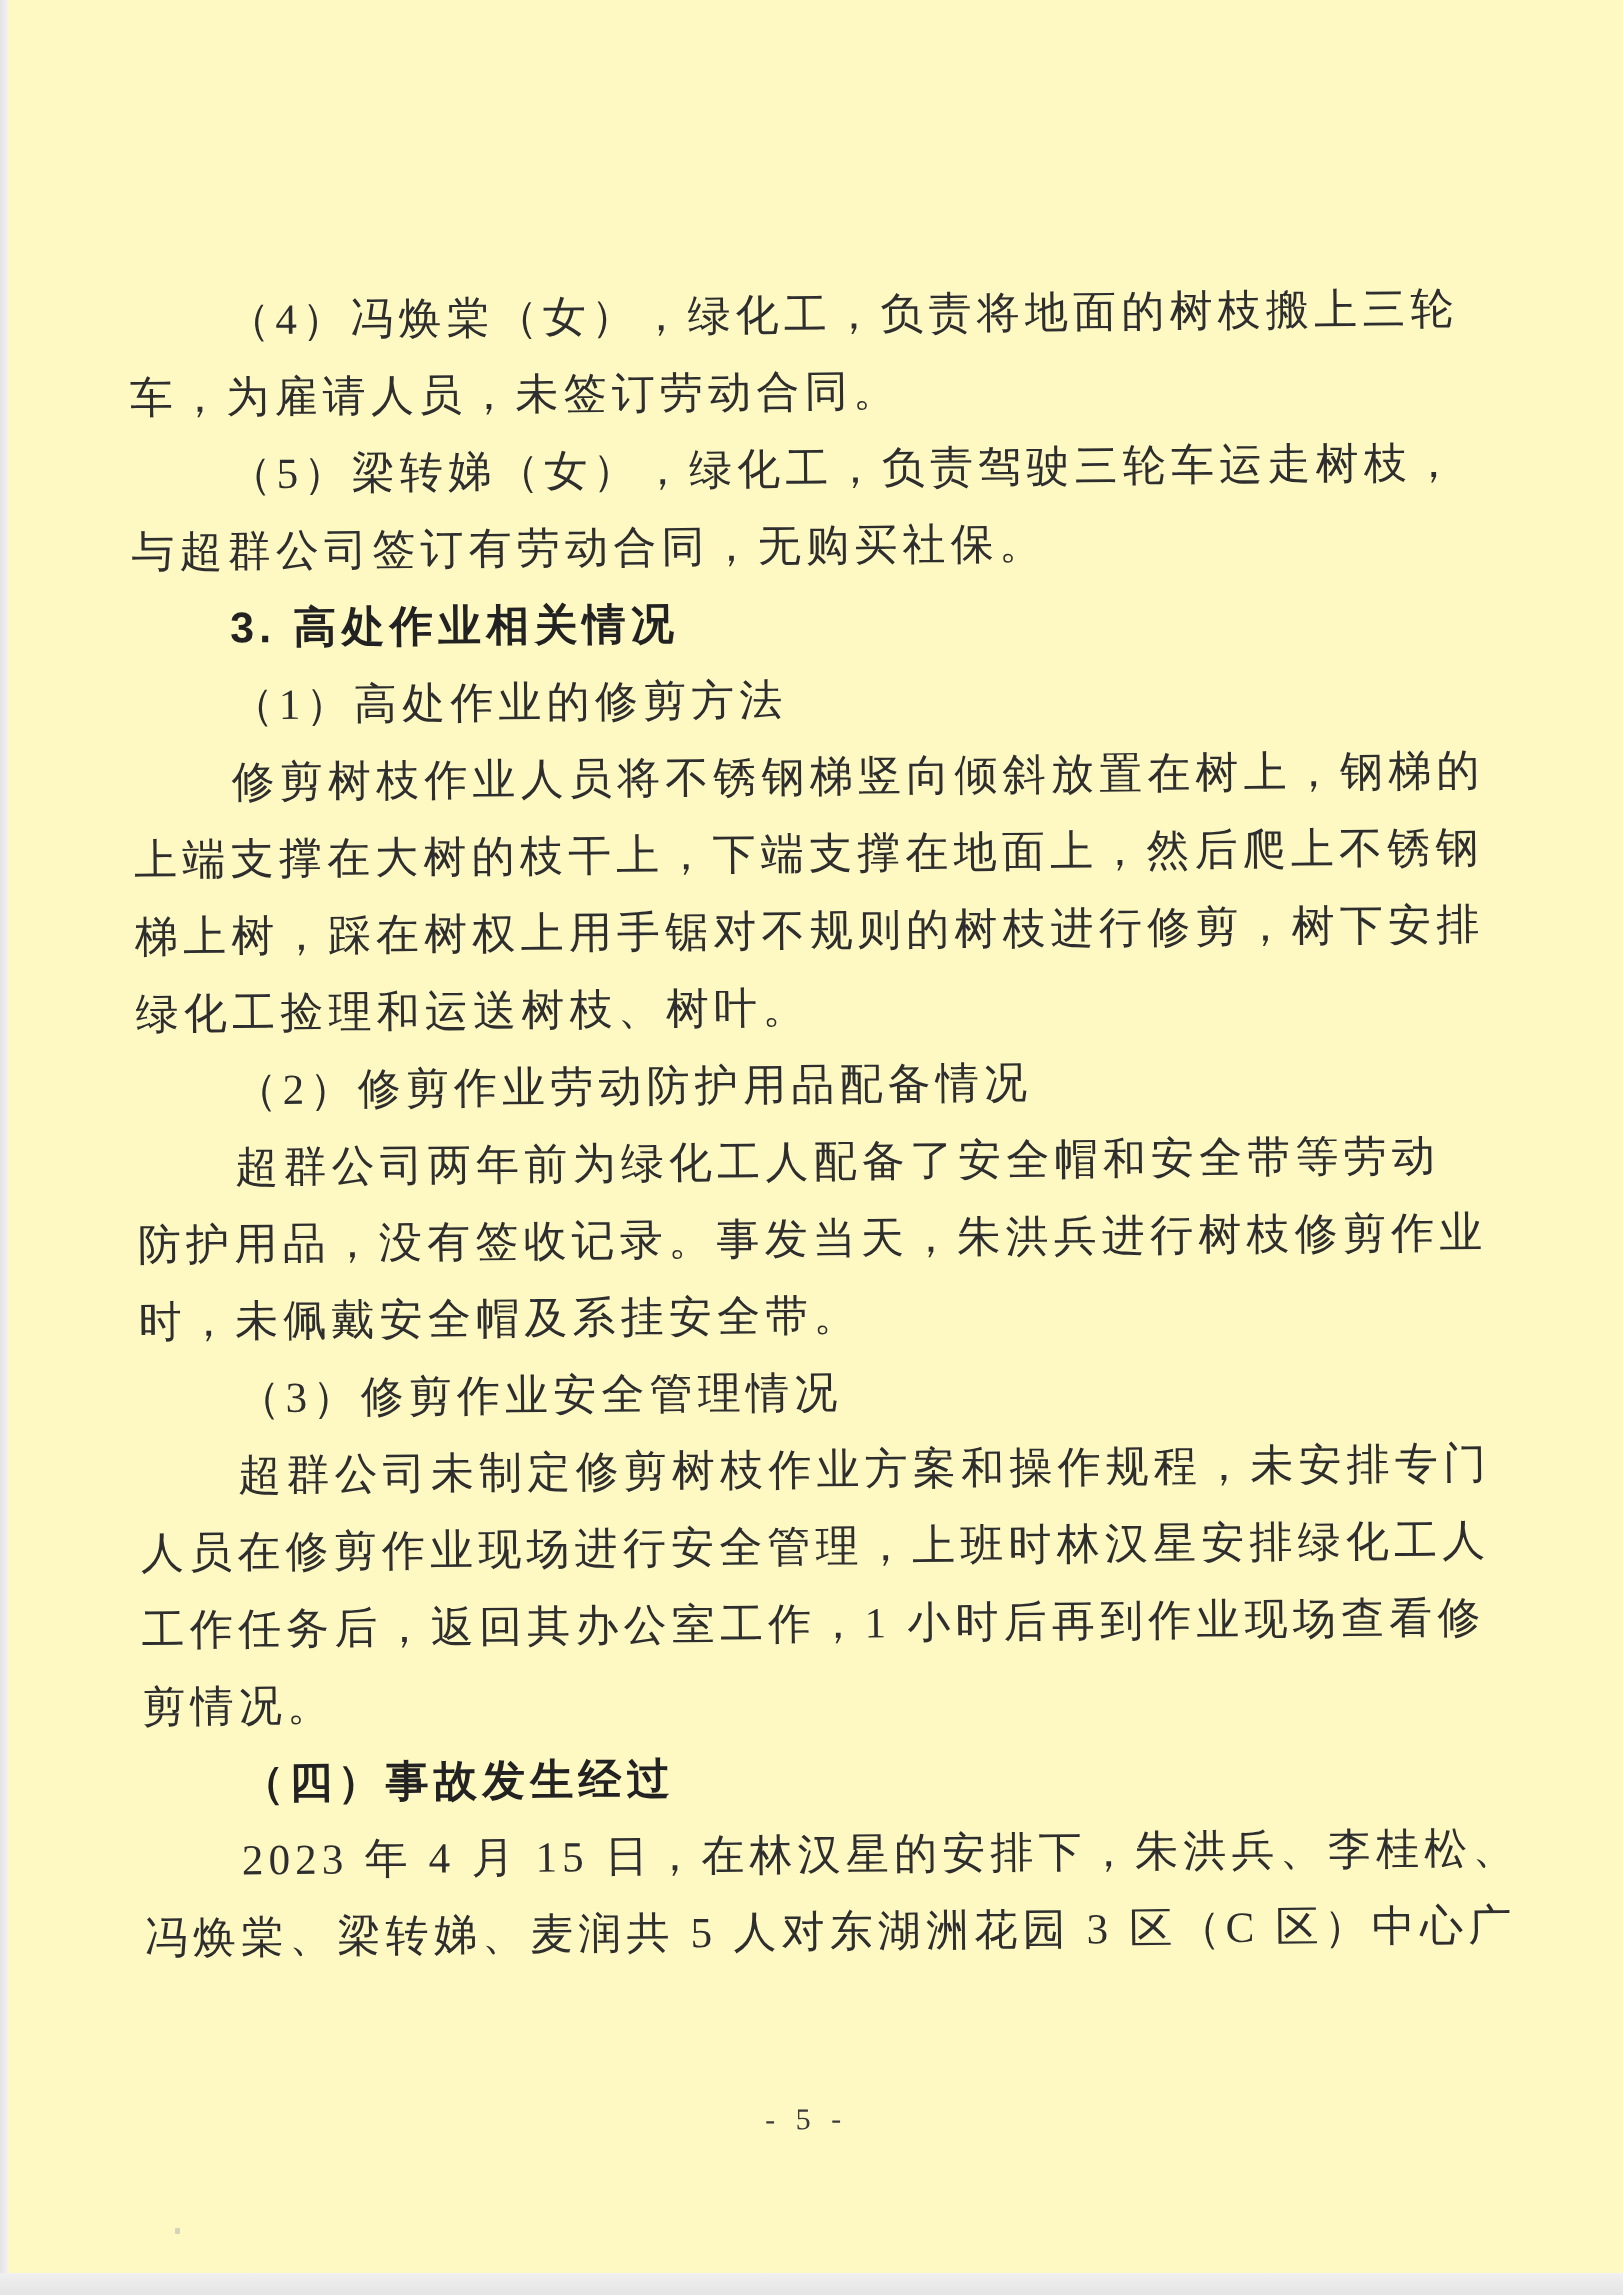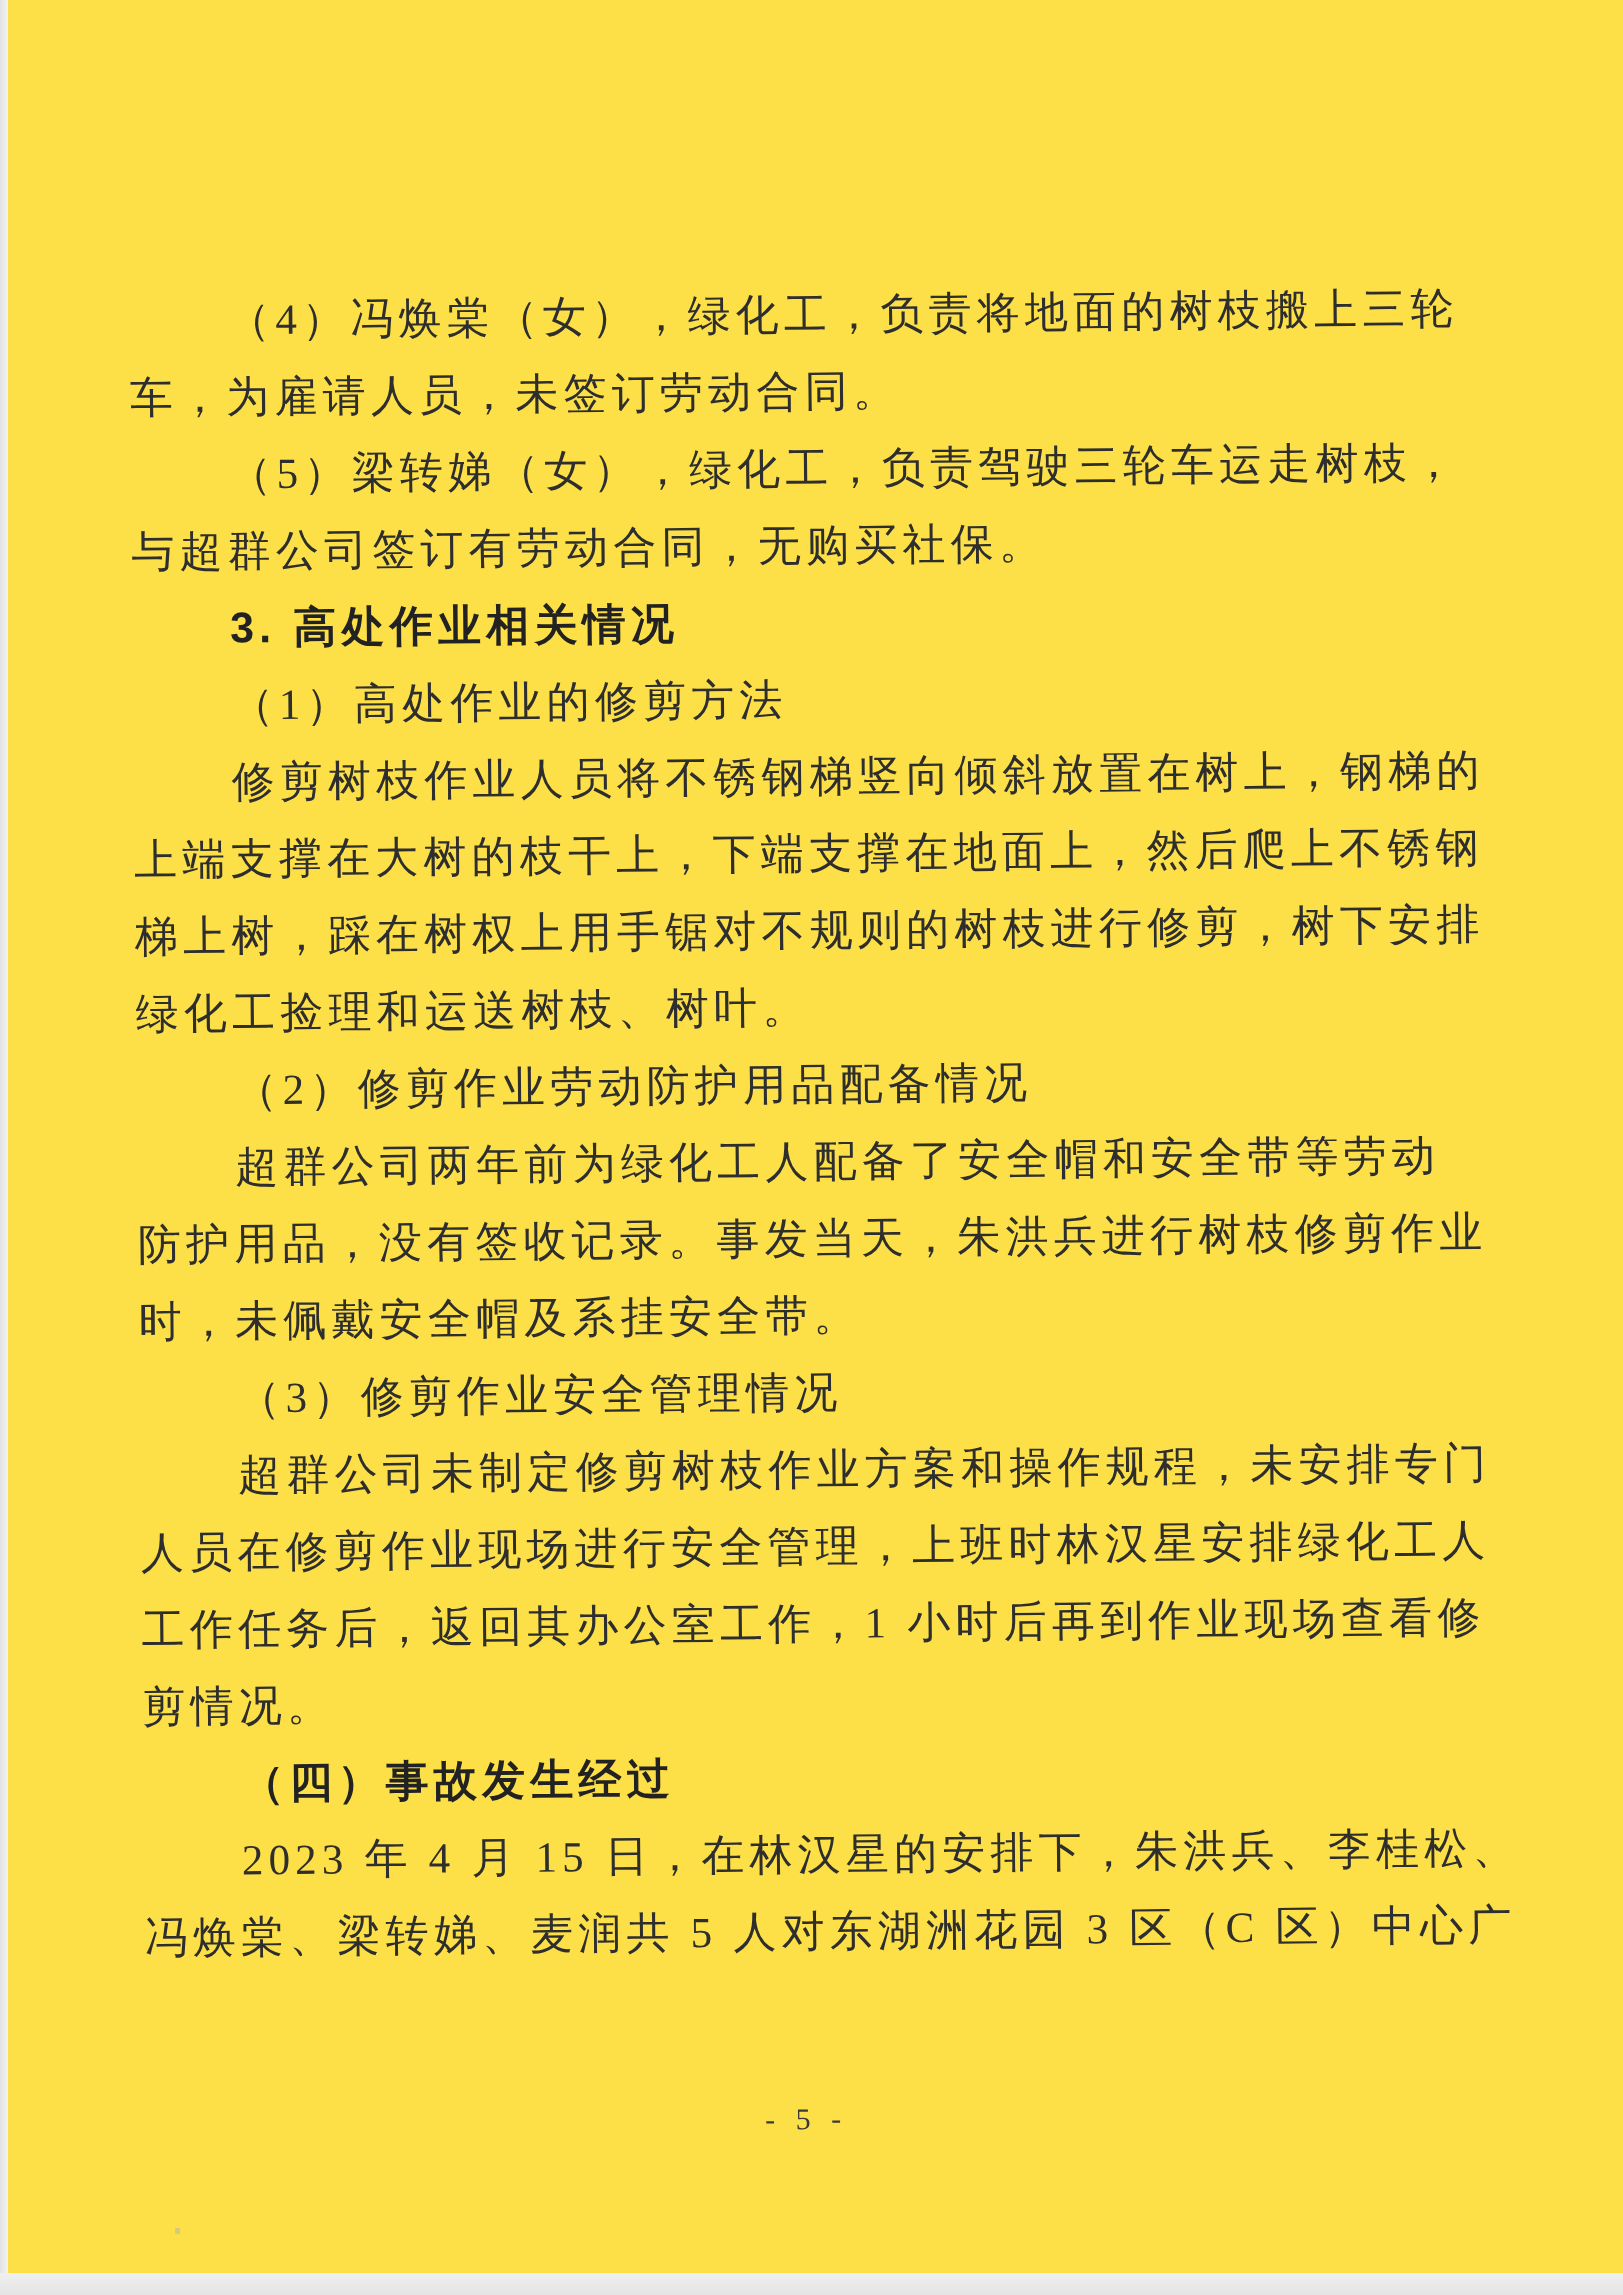--- a/index.html
+++ b/index.html
@@ -4,21 +4,21 @@
 <style>
   html, body {
     margin: 0;
     padding: 0;
     background: #ffffff;
   }
   .page {
     position: relative;
     width: 1623px;
     height: 2295px;
-    background: #fde047;
+    background: #fef9c3;
     overflow: hidden;
     font-family: "Liberation Serif", serif;
     color: #2b2b2b;
   }
   
   .edge-left {
     position: absolute;
     left: 0; top: 0;
     width: 7.9px; height: 100%;
     background: linear-gradient(to right, #e3e3e3, #f2f2f2);

